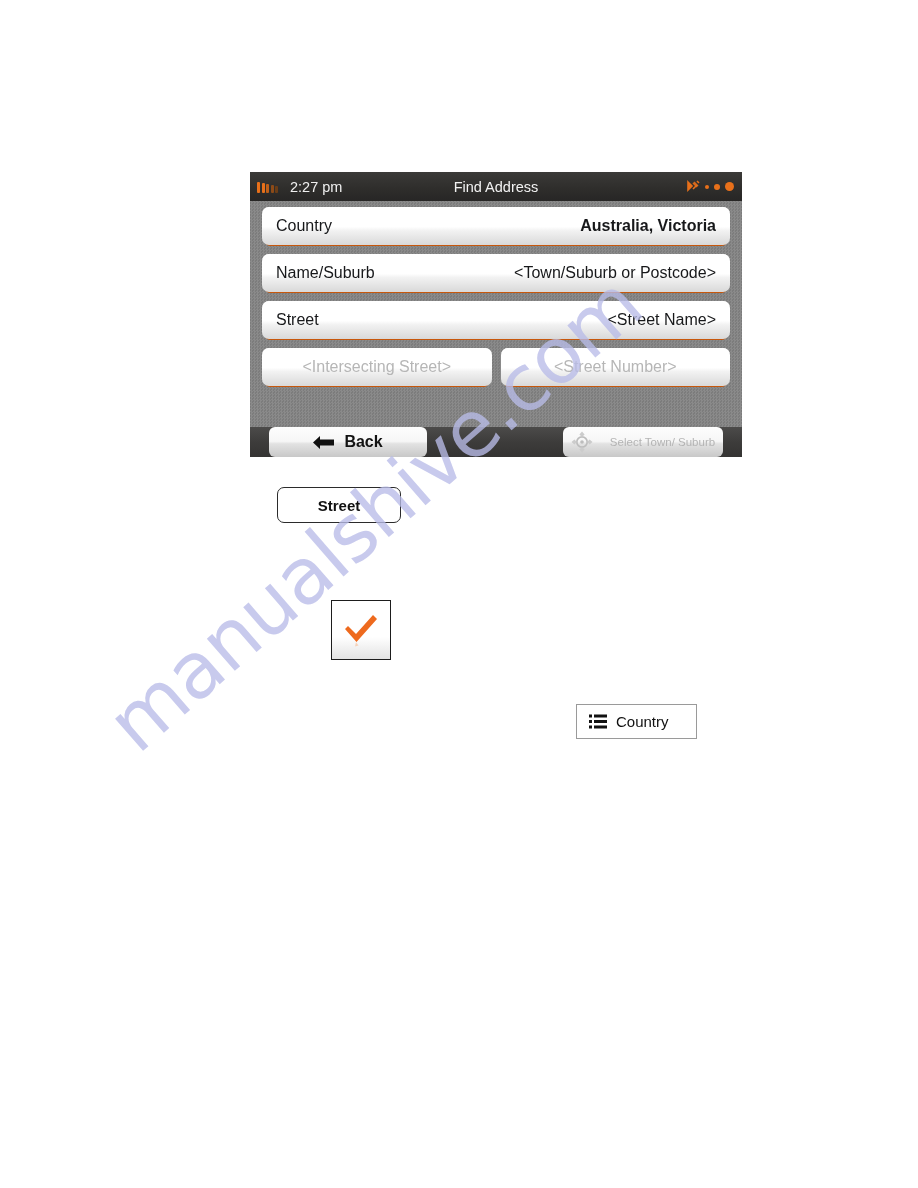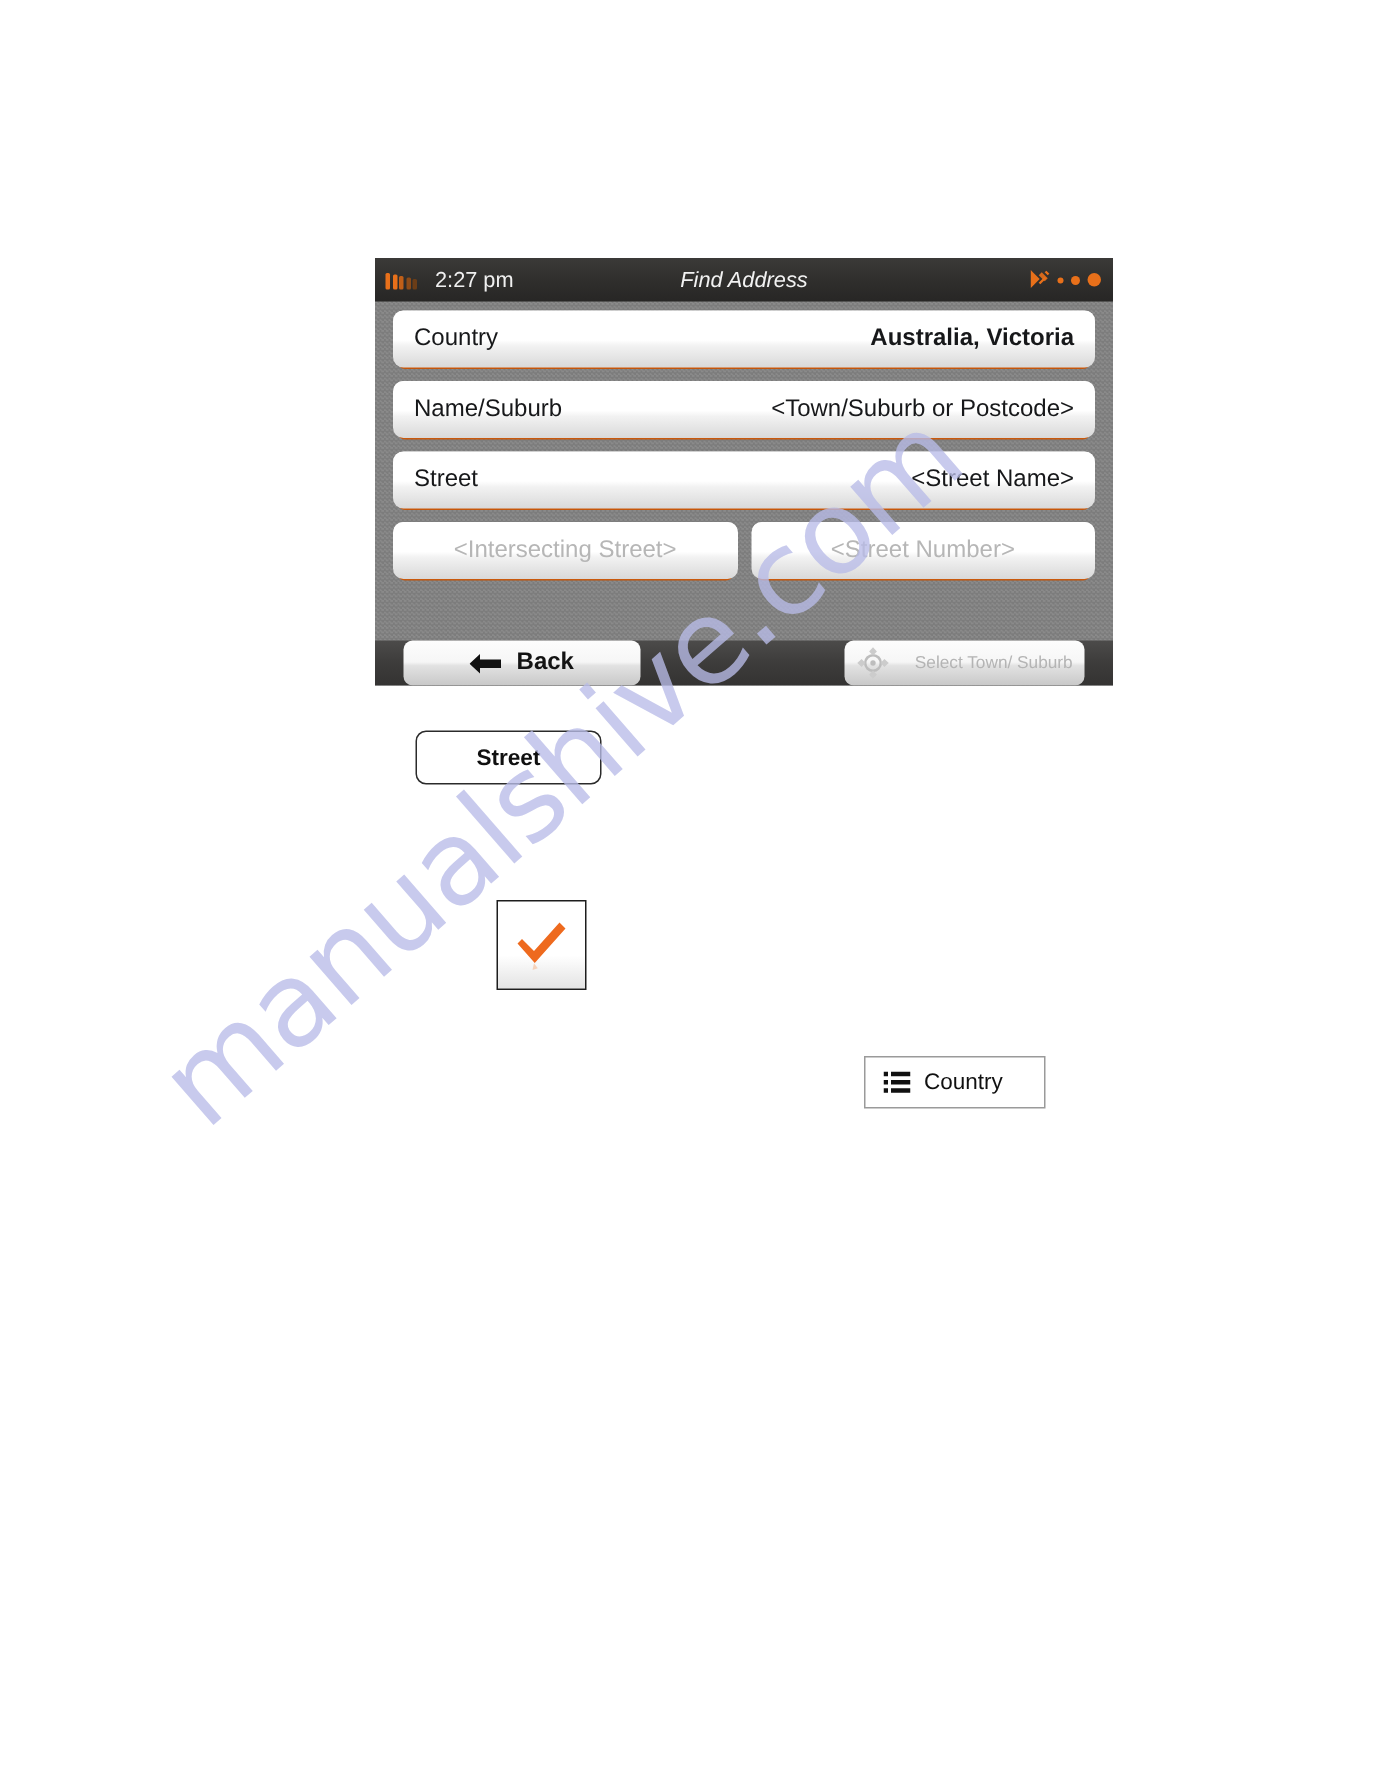--- a/index.html
+++ b/index.html
@@ -88,21 +88,20 @@
     margin-left: 12px;
     font-size: 14.5px;
     color: #f0f0f0;
   }
   #statusbar .title {
     position: absolute;
     left: 0; right: 0;
     text-align: center;
     font-size: 14.5px;
     color: #f2f2f2;
-    font-style: italic;
   }
   #statusbar .right-icons {
     margin-left: auto;
     margin-right: 8px;
     display: flex;
     align-items: center;
     gap: 5px;
     position: relative;
     z-index: 2;
   }

